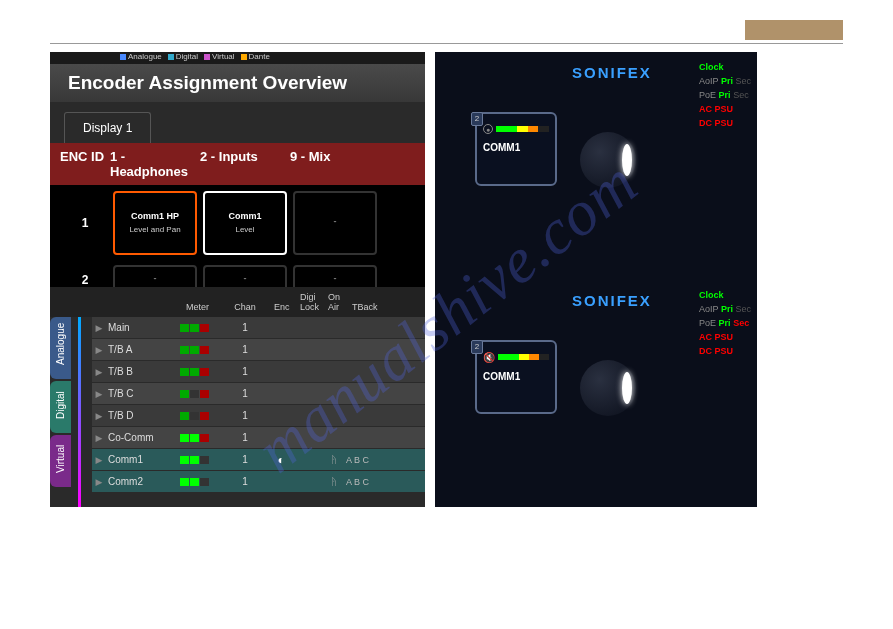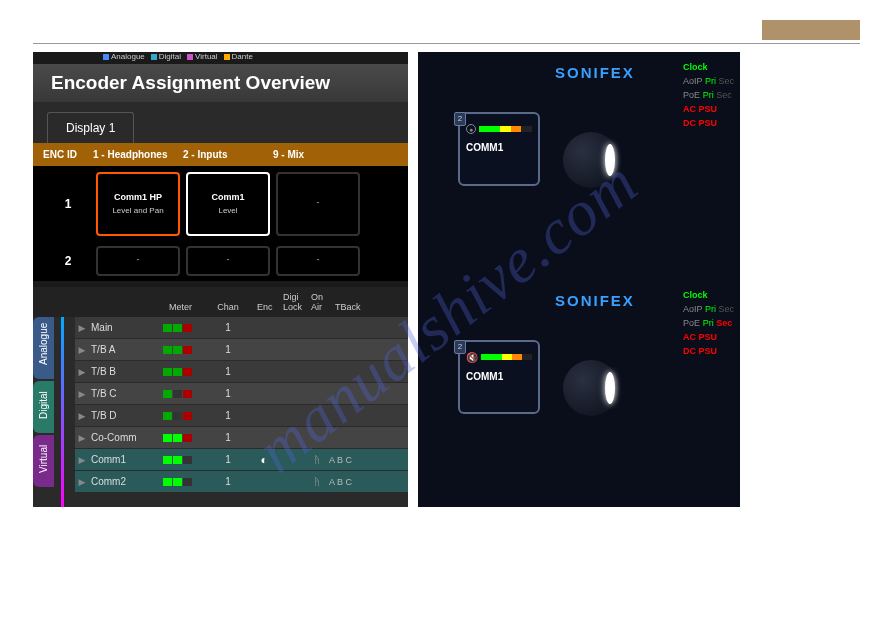--- a/index.html
+++ b/index.html
@@ -1,36 +1,36 @@
 <!DOCTYPE html>
 <html><head>
 <meta charset="utf-8">
 <style>
 *{margin:0;padding:0;box-sizing:border-box;font-family:Arial,sans-serif}
 body{background:#fff;width:893px;height:629px;position:relative}
-.page{padding:20px 33px}
+.page{padding:20px 50px}
 .topbar{height:24px;border-bottom:1px solid #999;position:relative}
 .topbar-accent{position:absolute;right:0;top:0;width:98px;height:20px;background:#b0926a}
 .content{display:flex;gap:10px;margin-top:8px}
 .left-panel{width:375px;height:455px;background:#1a1a1a;position:relative;overflow:hidden}
 .right-panel{width:322px;height:455px;display:flex;flex-direction:column}
 .right-half{flex:1;background:#0a0e1a;position:relative;overflow:hidden}
 
 
 .legend-strip{position:absolute;top:0;left:70px;display:flex;gap:6px;font-size:8px;color:#ccc;align-items:center}
 .legend-strip .dot{width:6px;height:6px;display:inline-block;margin-right:2px}
 .legend-strip span{display:flex;align-items:center}
 
 
 .enc-header{background:linear-gradient(#4a4a4a,#383838);padding:8px 18px;margin-top:12px}
 .enc-title{color:#fff;font-size:19px;font-weight:600}
 .tabs{display:flex;padding:10px 14px 0;background:#2a2a2a;}
 .tab{padding:8px 18px;font-size:12px;color:#fff;background:#444;border:1px solid #555;border-bottom:none;border-radius:3px 3px 0 0;cursor:pointer}
 .tab.active{background:#2a2a2a;color:#fff}
-.enc-grid-head{display:flex;background:#a16207;padding:6px 10px;font-size:10px;color:#fff;font-weight:600}
+.enc-grid-head{display:flex;background:#7f1d1d;padding:6px 10px;font-size:13px;color:#fff;font-weight:600}
 .enc-col-id{width:50px}
 .enc-col{width:90px}
 .enc-grid{padding:0 10px;background:#000}
 .enc-row{display:flex;align-items:center;height:75px}
 .enc-row-id{width:50px;text-align:center;color:#fff;font-size:12px;font-weight:600}
 .enc-cell{width:84px;height:64px;border:2px solid #333;border-radius:4px;margin:0 3px;display:flex;flex-direction:column;justify-content:center;align-items:center;text-align:center;color:#fff;font-size:9px;padding:4px}
 .enc-cell.highlight-orange{border-color:#ff5a00}
 .enc-cell.highlight-white{border-color:#fff}
 .enc-cell .l1{font-weight:600;margin-bottom:4px}
 .enc-cell .l2{font-size:8px;color:#ccc}
@@ -60,21 +60,21 @@
 .c-enc{width:26px;text-align:center;font-size:12px;color:#fff}
 .c-digi{width:28px}
 .c-onair{width:24px;text-align:center;font-size:10px;color:#aaa}
 .c-tback{width:40px;font-size:9px;color:#bbb}
 
 
 .sonifex-logo{position:absolute;top:12px;left:137px;color:#3aa0ff;font-size:15px;font-weight:700;letter-spacing:2px}
 .status-block{position:absolute;top:8px;right:6px;font-size:9px;text-align:left;line-height:14px}
 .status-block .clock{color:#0f0;font-weight:600}
 .status-block .row{color:#888}
-.status-block .pri{color:#0f0;font-weight:400}
+.status-block .pri{color:#0f0;font-weight:700}
 .status-block .sec-off{color:#555}
 .status-block .sec-on{color:#f00;font-weight:600}
 .status-block .psu{color:#f00;font-weight:700}
 .device-screen{position:absolute;left:40px;top:60px;width:82px;height:74px;border:2px solid #5a6a8a;border-radius:6px;background:#0a1020;padding:6px}
 .badge2{position:absolute;left:-6px;top:-2px;width:12px;height:14px;background:#2a3a5a;border:1px solid #6a7a9a;color:#ccc;font-size:8px;text-align:center;line-height:12px;border-radius:2px}
 .screen-top{display:flex;align-items:center;gap:3px;margin-top:4px;margin-bottom:8px}
 .dot-icon{width:10px;height:10px;border-radius:50%;border:1px solid #888;font-size:7px;color:#888;display:flex;align-items:center;justify-content:center}
 .mute-icon{color:#f55;font-size:10px}
 .mini-meter{display:flex;height:6px;flex:1}
 .mini-meter div{flex:1}

